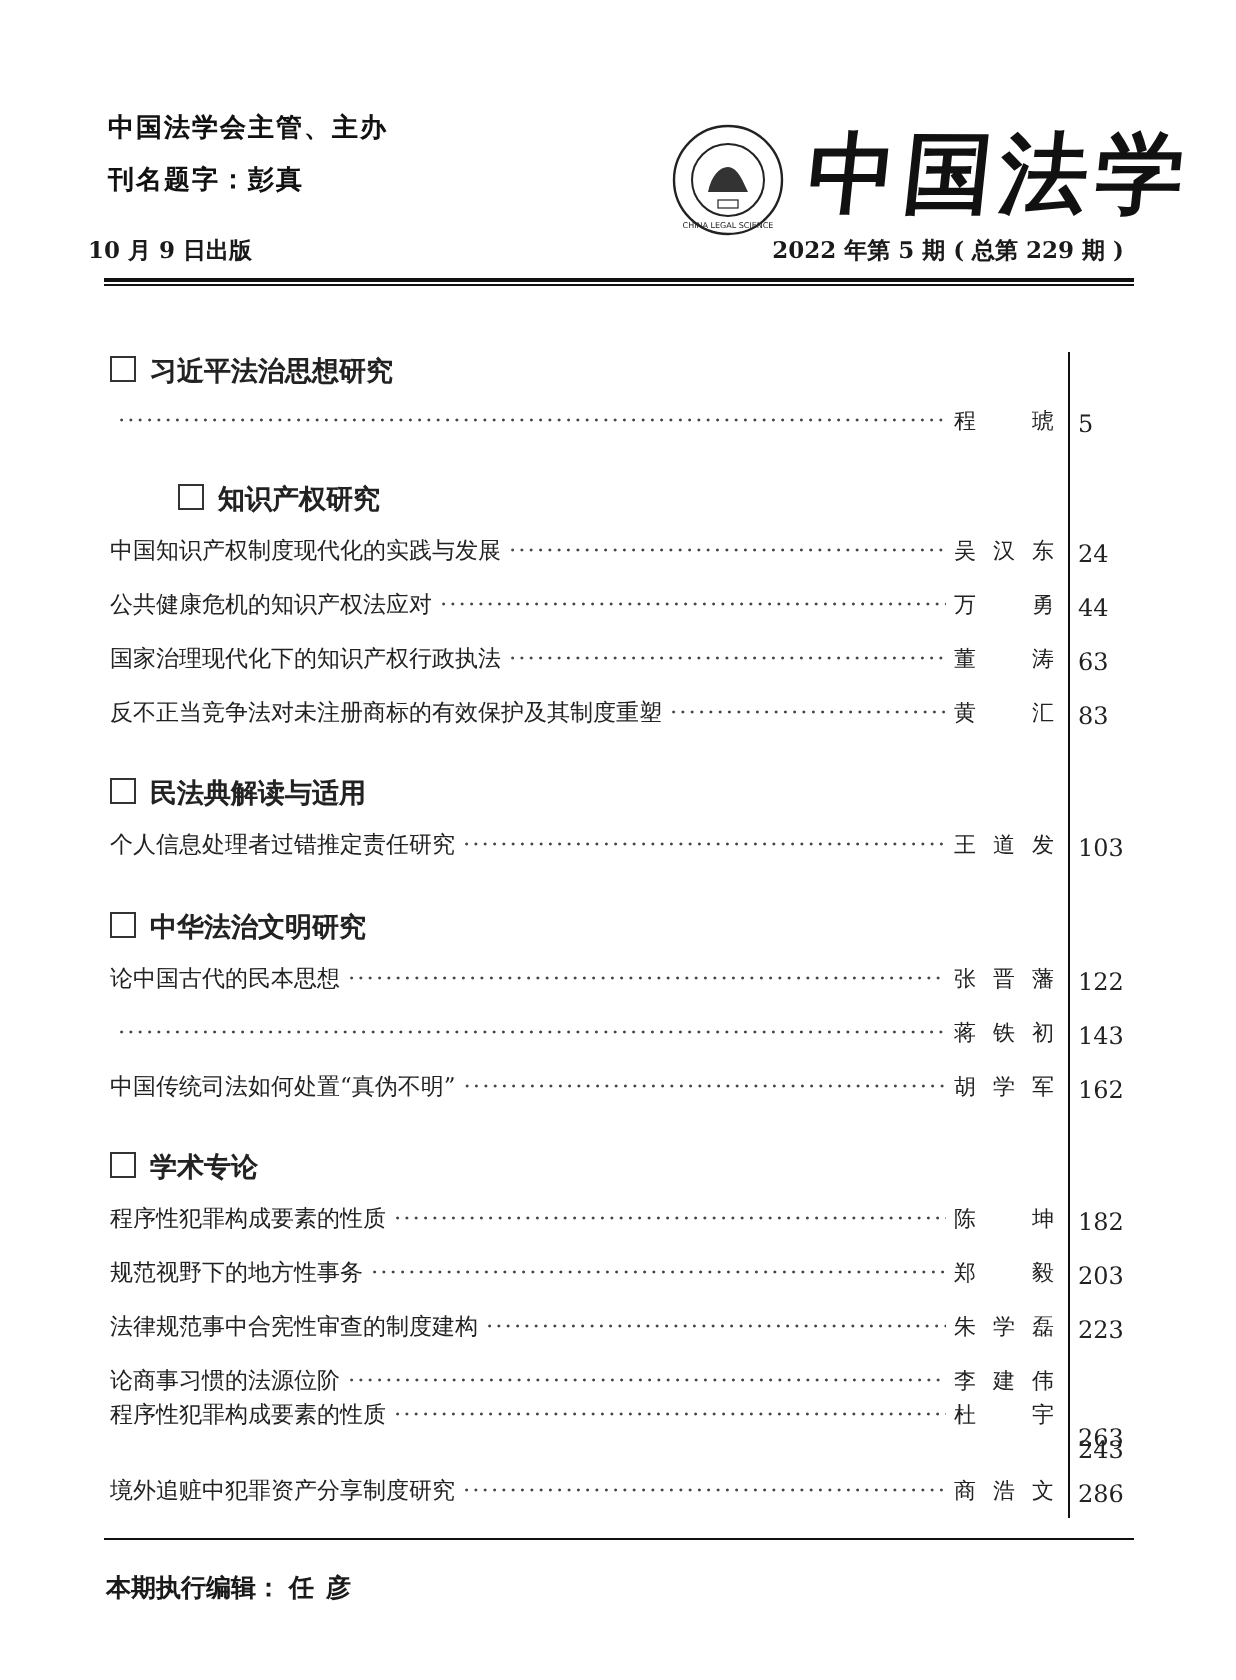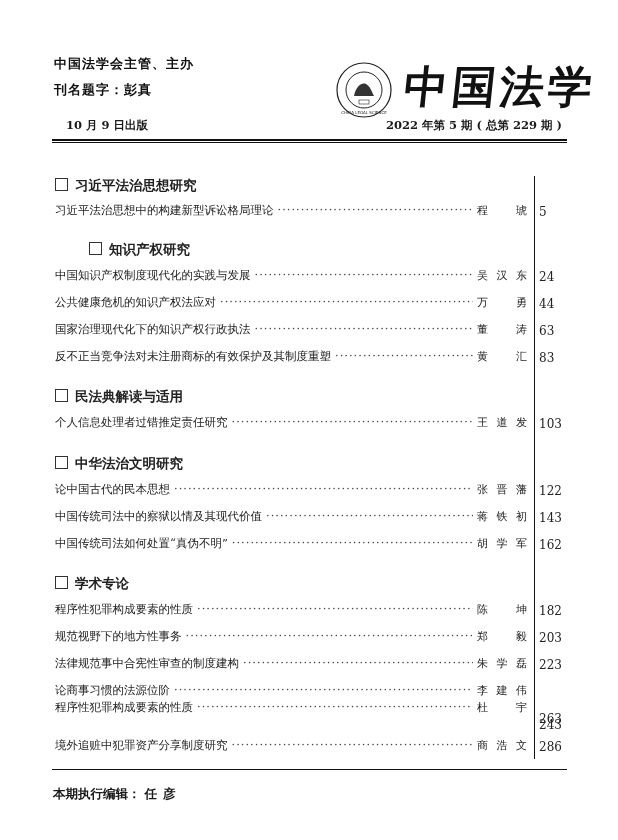--- a/index.html
+++ b/index.html
@@ -3,21 +3,21 @@
 <meta charset="utf-8">
 <style>
   html, body { margin:0; padding:0; background:#ffffff; }
   body { width:618px; height:840px; position:relative; overflow:hidden; color:#1a1a1a;
          font-family:"DejaVu Serif", "Liberation Serif", serif; }
   .abs { position:absolute; }
   .hdr-line1, .hdr-line2 { left:54px; font-family:"DejaVu Sans", "Liberation Sans", sans-serif;
          font-weight:bold; font-size:13px; letter-spacing:1px; color:#111; }
   .hdr-line1 { top:55px; }
   .hdr-line2 { top:81px; }
-  .pubdate { left:66px; top:118px; font-size:11.5px; font-weight:bold; }
+  .pubdate { left:44px; top:118px; font-size:11.5px; font-weight:bold; }
   .issue { right:56px; top:118px; font-size:11.5px; font-weight:bold; }
   .dbl-rule { left:52px; width:515px; top:139px; height:2px; border-top:2px solid #111; border-bottom:1px solid #111; height:1px; }
   .seal { left:336px; top:62px; width:56px; height:56px; }
   .brand { left:404px; top:58px; font-size:44px; font-family:"DejaVu Serif", serif; font-weight:bold; letter-spacing:4px; color:#111; transform:skewX(-6deg); }
   .vline { left:534px; top:176px; width:1px; height:583px; background:#111; }
   .section { position:absolute; left:55px; font-size:13.5px; font-weight:bold; color:#222; }
   .section .box { display:inline-block; width:11px; height:11px; border:1px solid #333; margin-right:7px; vertical-align:-1px; }
   .entry { position:absolute; left:55px; width:472px; height:18px; font-size:11.5px; display:flex; align-items:baseline; color:#222; }
   .entry .title { white-space:nowrap; }
   .entry .dots { flex:1; overflow:hidden; white-space:nowrap; margin:0 4px; letter-spacing:1px; color:#444; }
@@ -44,21 +44,20 @@
 <div class="abs brand">中国法学</div>
 
 <div class="abs pubdate">10 月 9 日出版</div>
 <div class="abs issue">2022 年第 5 期 ( 总第 229 期 )</div>
 <div class="abs dbl-rule"></div>
 
 <div class="abs vline"></div>
 
 <div class="section" style="top:177px;"><span class="box"></span><span>习近平法治思想研究</span></div>
 <div class="entry" style="top:203px;">
-    <span class="title">习近平法治思想中的构建新型诉讼格局理论</span>
     <span class="dots"></span>
     <span class="author">程琥</span>
   </div>
 <div class="page" style="top:205px;">5</div>
 
 <div class="section" style="top:241px;padding-left:34px;"><span class="box"></span><span>知识产权研究</span></div>
 <div class="entry" style="top:268px;">
     <span class="title">中国知识产权制度现代化的实践与发展</span>
     <span class="dots"></span>
     <span class="author">吴汉东</span>
@@ -92,21 +91,20 @@
 <div class="page" style="top:417px;">103</div>
 
 <div class="section" style="top:455px;"><span class="box"></span><span>中华法治文明研究</span></div>
 <div class="entry" style="top:482px;">
     <span class="title">论中国古代的民本思想</span>
     <span class="dots"></span>
     <span class="author">张晋藩</span>
   </div>
 <div class="page" style="top:484px;">122</div>
 <div class="entry" style="top:509px;">
-    <span class="title">中国传统司法中的察狱以情及其现代价值</span>
     <span class="dots"></span>
     <span class="author">蒋铁初</span>
   </div>
 <div class="page" style="top:511px;text-align:right;">143</div>
 <div class="entry" style="top:536px;">
     <span class="title">中国传统司法如何处置“真伪不明”</span>
     <span class="dots"></span>
     <span class="author">胡学军</span>
   </div>
 <div class="page" style="top:538px;">162</div>

